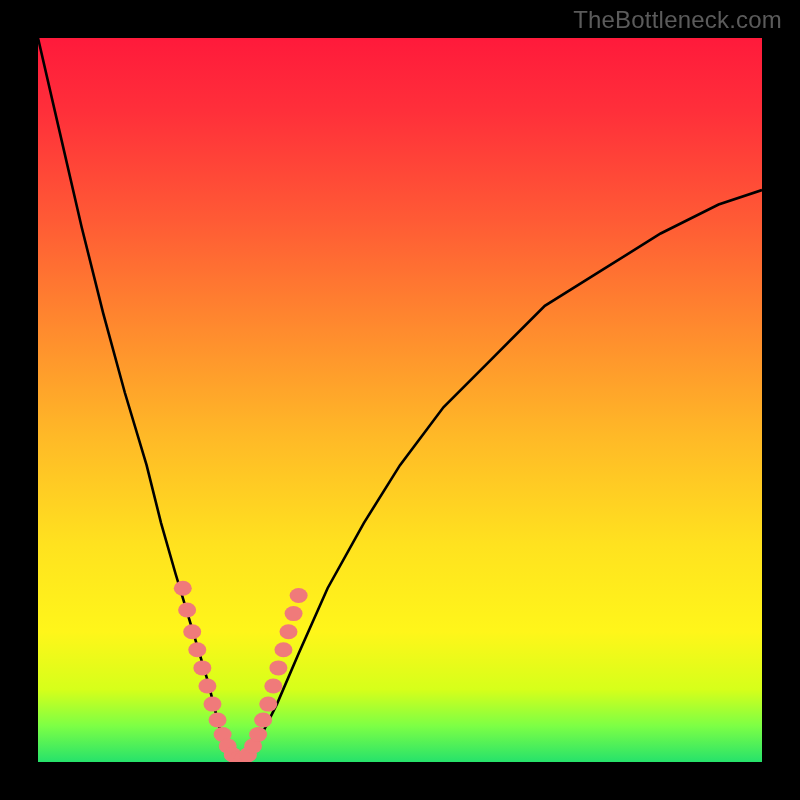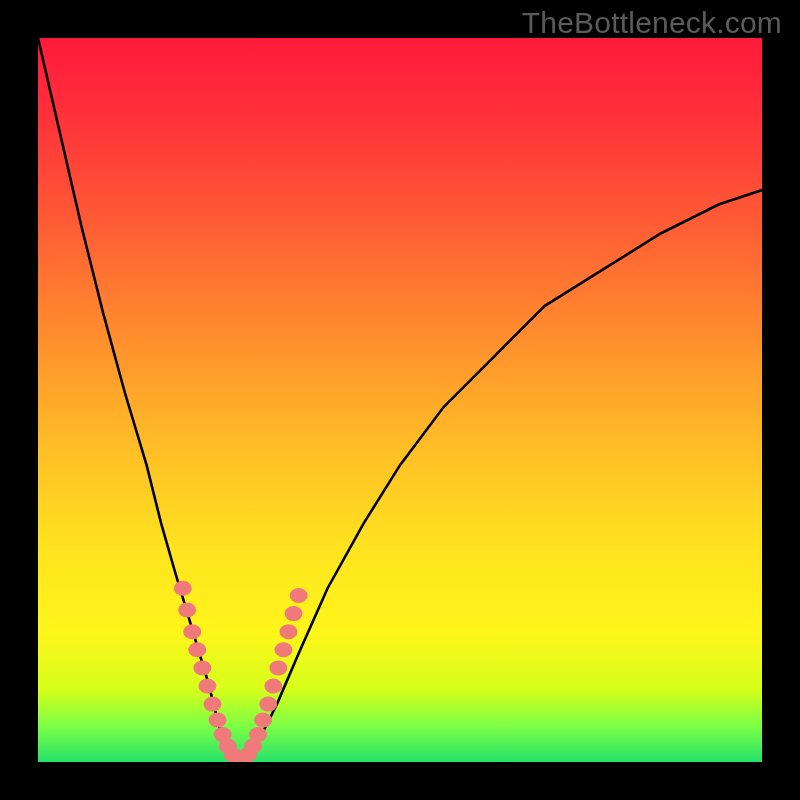--- a/index.html
+++ b/index.html
@@ -35,21 +35,21 @@
       #d6ff1a 90%,
       #7dff45 95%,
       #26e26b 100%
     );
   }
   .watermark {
     position: absolute;
     top: 6px;
     right: 18px;
     color: #5b5b5b;
-    font-size: 30px;
+    font-size: 24px;
     font-weight: 500;
     letter-spacing: 0.2px;
     user-select: none;
   }
   svg.overlay {
     position: absolute;
     left: 0;
     top: 0;
     width: 724px;
     height: 724px;

